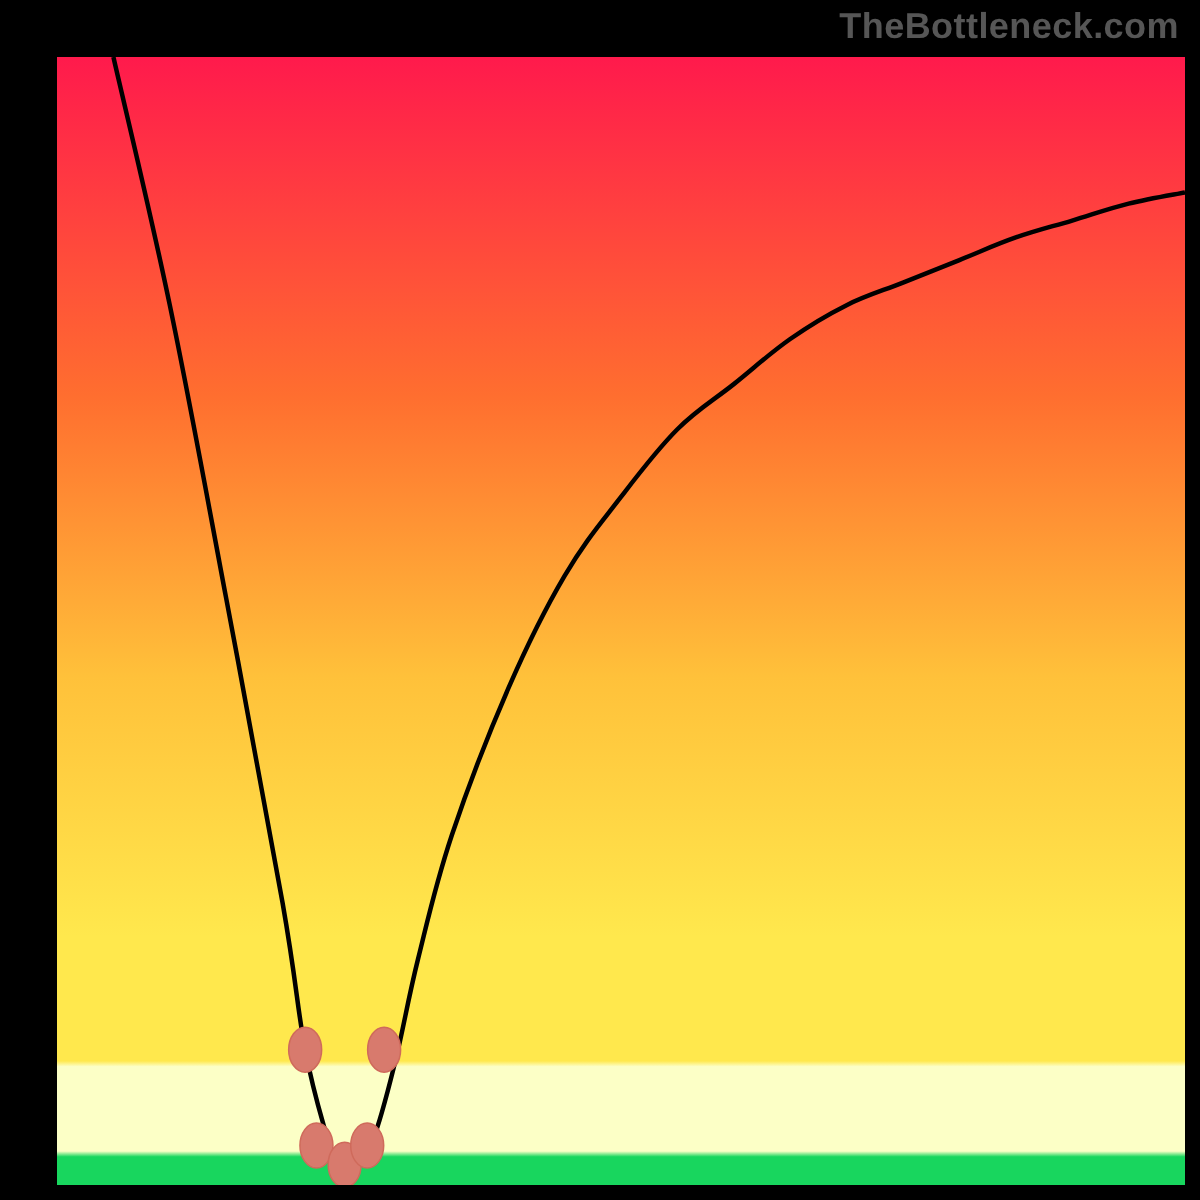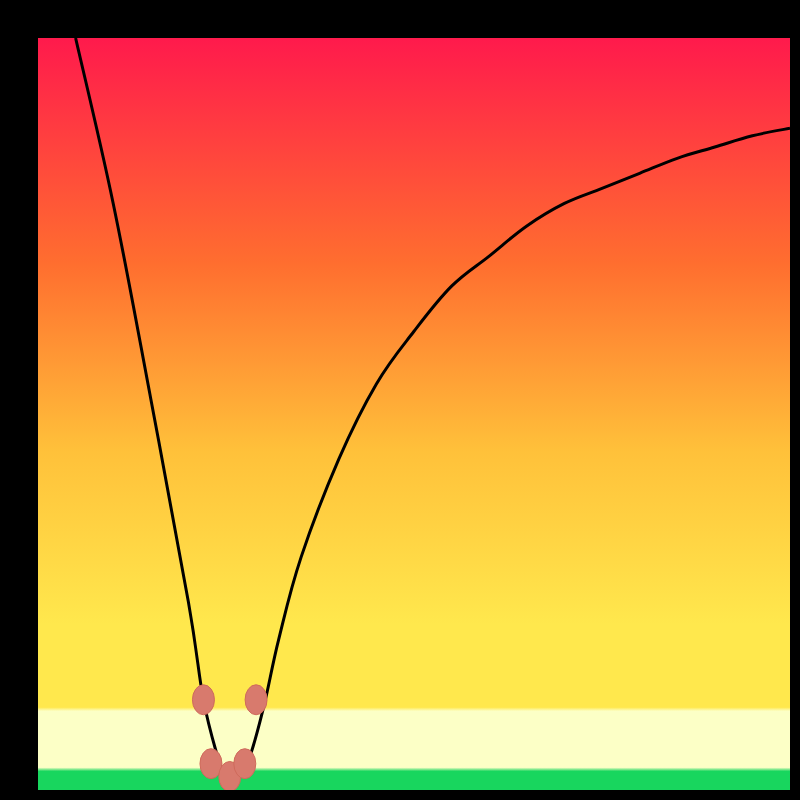--- a/index.html
+++ b/index.html
@@ -27,20 +27,21 @@
     width: 752px;
     height: 752px;
   }
   svg { display: block; }
 </style>
 </head>
 <body>
 
 <div class="frame">
 
+  <div class="watermark">TheBottleneck.com</div>
 
   <div class="plot">
     <svg id="chart-svg" width="752" height="752" viewBox="0 0 752 752">
       <defs>
         <linearGradient id="bg-grad" x1="0" y1="0" x2="0" y2="1">
           <stop id="g0" offset="0%" stop-color="#ff1a4c"></stop>
           <stop id="g1" offset="30%" stop-color="#ff6e2f"></stop>
           <stop id="g2" offset="55%" stop-color="#ffc13a"></stop>
           <stop id="g3" offset="78%" stop-color="#ffe84d"></stop>
           <stop id="g4" offset="89%" stop-color="#ffe84d"></stop>

